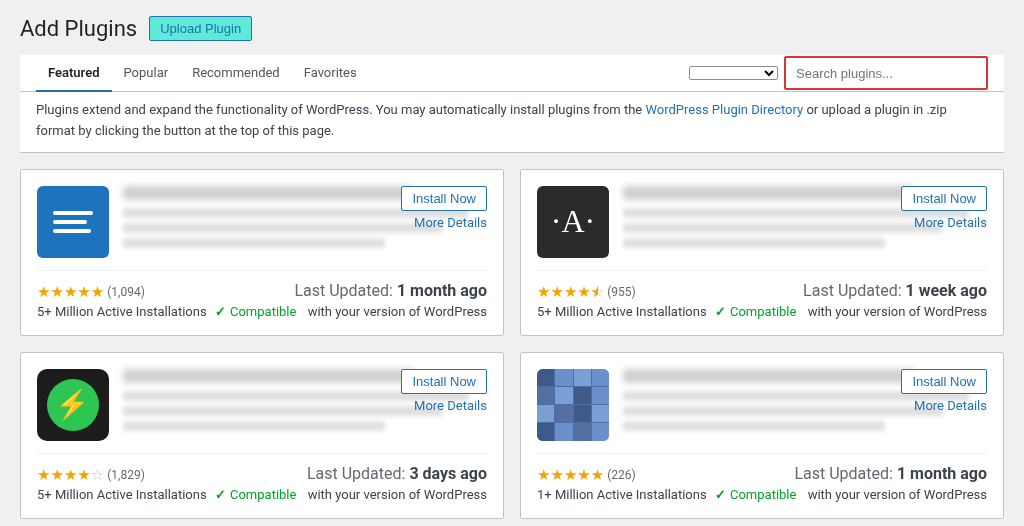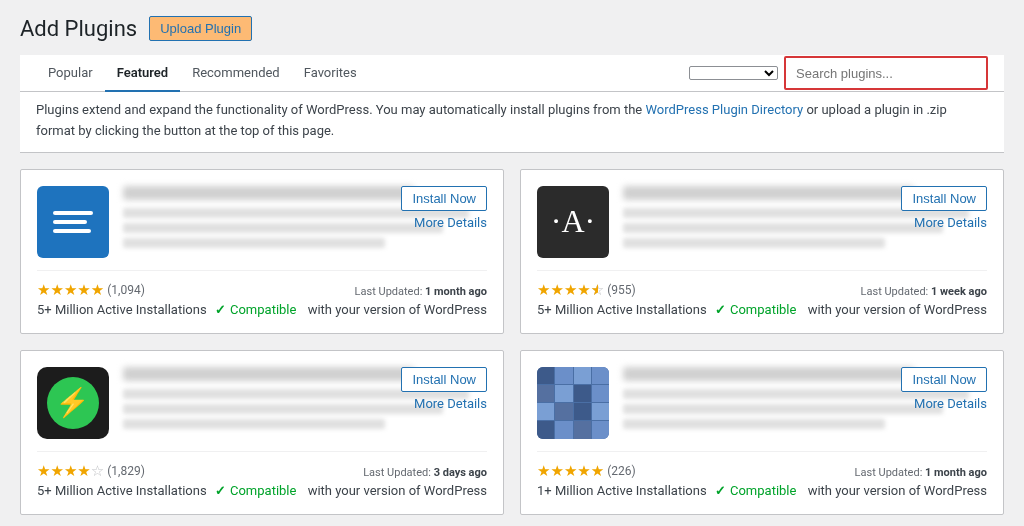--- a/index.html
+++ b/index.html
@@ -22,21 +22,21 @@
       margin-bottom: 14px;
     }
     .page-title {
       font-size: 22px;
       font-weight: 400;
       color: #1d2327;
     }
     .upload-plugin-btn {
       border: 1px solid #2271b1;
       color: #2271b1;
-      background: #fdba74;
+      background: #5eead4;
       padding: 4px 10px;
       border-radius: 2px;
       font-size: 13px;
       cursor: pointer;
     }
     .tabs-search-row {
       background: #fff;
       border-bottom: 1px solid #c3c4c7;
       padding: 0 16px;
       display: flex;
@@ -294,21 +294,21 @@
       font-size: 13px;
       color: #3c434a;
     }
     .meta-right {
       display: flex;
       flex-direction: column;
       align-items: flex-end;
       gap: 4px;
     }
     .last-updated {
-      font-size: 11px;
+      font-size: 16px;
       color: #646970;
     }
     .last-updated strong {
       color: #3c434a;
     }
     .compatible {
       font-size: 13px;
       color: #00a32a;
       display: flex;
       align-items: center;
@@ -326,22 +326,22 @@
 <body>
 
 <div class="page-wrap">
   <div class="page-header">
     <h1 class="page-title">Add Plugins</h1>
     <button class="upload-plugin-btn">Upload Plugin</button>
   </div>
 
   <div class="tabs-search-row">
     <nav class="tabs">
+      <a class="tab active">Featured</a>
       <a class="tab">Popular</a>
-      <a class="tab active">Featured</a>
       <a class="tab">Recommended</a>
       <a class="tab">Favorites</a>
     </nav>
     <div class="search-area">
       <select class="keyword-select">
         <option>Keyword</option>
       </select>
       <div class="search-input-wrap">
         <input class="search-input" type="text" placeholder="Search plugins..." style="">
       </div>

